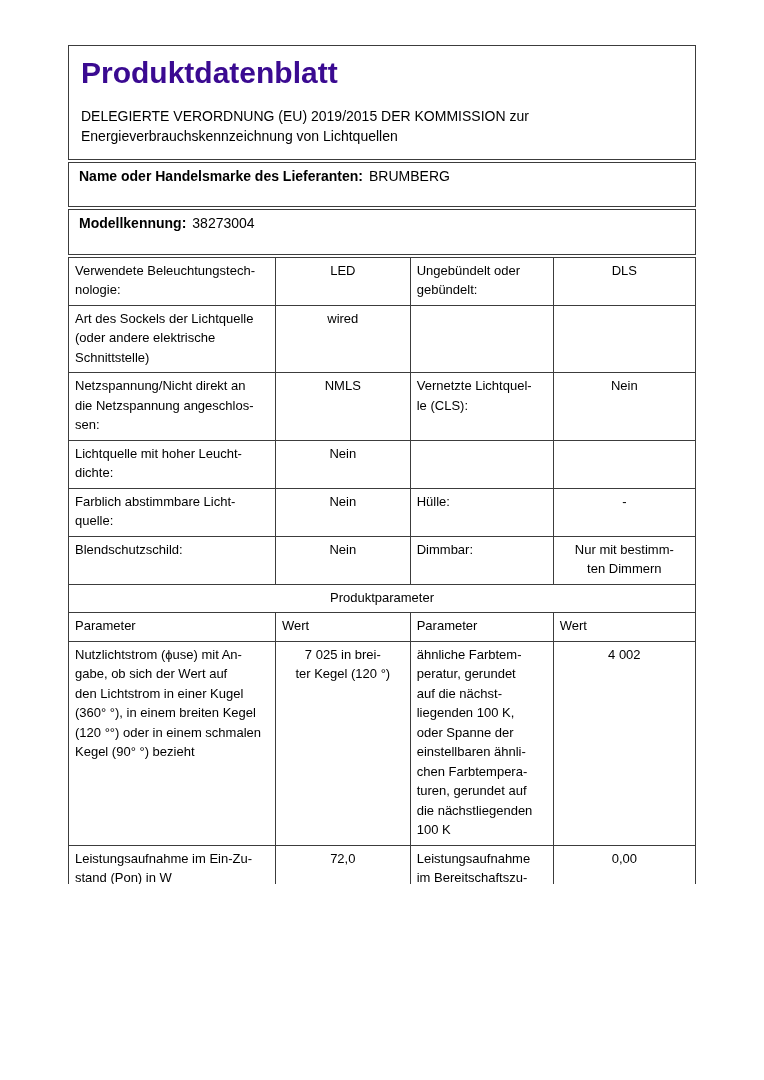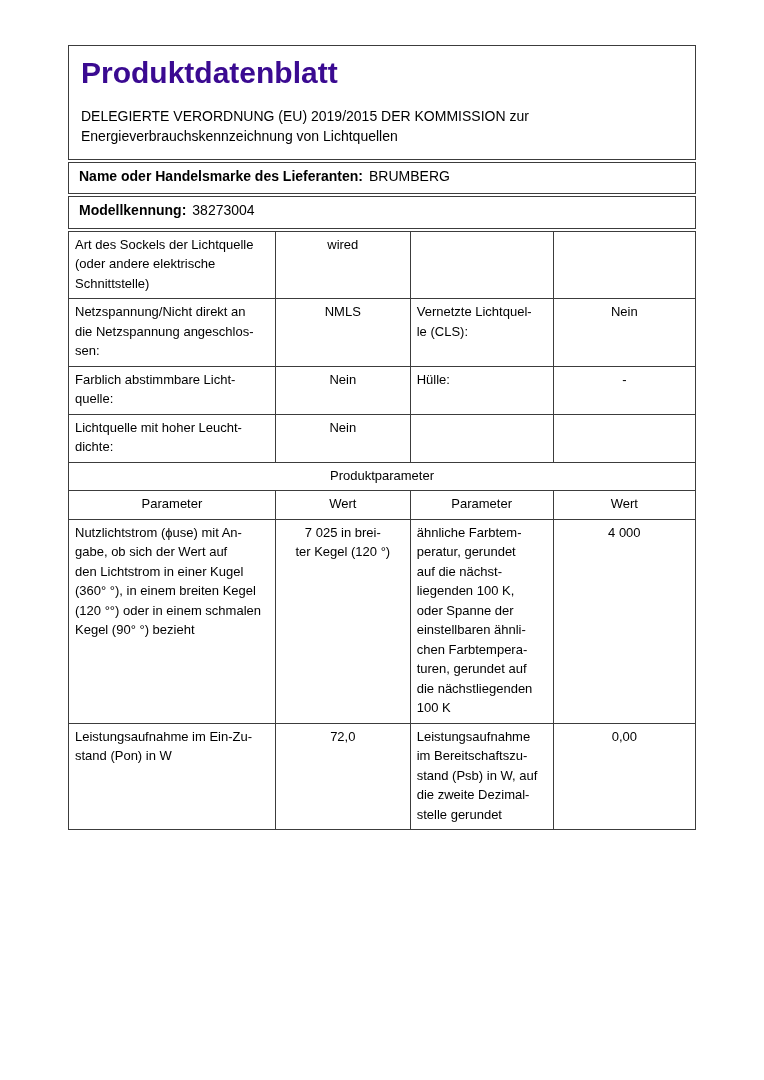--- a/index.html
+++ b/index.html
@@ -18,21 +18,21 @@
   }
   .page {
     position: absolute;
     top: 45px;
     left: 68px;
     width: 628px;
   }
   .box {
     border: 1px solid #3c3c3c;
     margin-bottom: 2px;
-    padding: 4px 10px 7px 10px;
+    padding: 4px 10px 20px 10px;
     font-size: 14px;
     line-height: 1.4;
     box-sizing: border-box;
   }
   .title-box { padding: 6px 12px 12px 12px; }
   h1.doc-title {
     margin: 0 0 12px 0;
     font-size: 30px;
     font-weight: bold;
     color: #3a0a91;
@@ -55,21 +55,21 @@
   }
   table.param-table td {
     border: 1px solid #3c3c3c;
     padding: 3px 6px 5px 6px;
     vertical-align: top;
     overflow: hidden;
   }
   td.lbl-cell { white-space: pre-line; text-align: left; }
   td.val-cell { white-space: pre-line; text-align: center; }
   td.span-cell { text-align: center; font-weight: normal; padding: 2px 6px 3px 6px; }
-  td.hdr-cell { text-align: center; padding: 2px 6px 3px 6px; margin-top: 40px; }
+  td.hdr-cell { text-align: left; padding: 2px 6px 3px 6px; margin-top: 40px; }
 </style>
 </head>
 <body>
 
 <div class="sheet">
   <div class="page">
 
     <div class="box title-box">
       <h1 class="doc-title">Produktdatenblatt</h1>
       <p class="subtitle">DELEGIERTE VERORDNUNG (EU) 2019/2015 DER KOMMISSION zur
@@ -88,49 +88,64 @@
 
     <table class="param-table">
       <colgroup>
         <col style="width:33%">
         <col style="width:21.5%">
         <col style="width:22.8%">
         <col style="width:22.7%">
       </colgroup>
       <tbody>
         <tr>
+          <td class="lbl-cell">Verwendete Beleuchtungstech-
+nologie:</td>
+          <td class="val-cell">LED</td>
+          <td class="lbl-cell">Ungebündelt oder
+gebündelt:</td>
+          <td class="val-cell">DLS</td>
+        </tr>
+        <tr>
           <td class="lbl-cell">Art des Sockels der Lichtquelle
 (oder andere elektrische
 Schnittstelle)</td>
           <td class="val-cell">wired</td>
           <td class="lbl-cell"></td>
           <td class="val-cell"></td>
         </tr>
         <tr>
           <td class="lbl-cell">Netzspannung/Nicht direkt an
 die Netzspannung angeschlos-
 sen:</td>
           <td class="val-cell">NMLS</td>
           <td class="lbl-cell">Vernetzte Lichtquel-
 le (CLS):</td>
           <td class="val-cell">Nein</td>
         </tr>
         <tr>
+          <td class="lbl-cell">Lichtquelle mit hoher Leucht-
+dichte:</td>
+          <td class="val-cell">Nein</td>
+          <td class="lbl-cell"></td>
+          <td class="val-cell"></td>
+        </tr>
+        <tr>
           <td class="lbl-cell">Farblich abstimmbare Licht-
 quelle:</td>
           <td class="val-cell">Nein</td>
           <td class="lbl-cell">Hülle:</td>
           <td class="val-cell">-</td>
         </tr>
         <tr>
-          <td class="lbl-cell">Lichtquelle mit hoher Leucht-
-dichte:</td>
+          <td class="lbl-cell">Blendschutzschild:</td>
           <td class="val-cell">Nein</td>
-          <td class="lbl-cell"></td>
-          <td class="val-cell"></td>
+          <td class="lbl-cell">Dimmbar:</td>
+          <td class="val-cell">Nur mit bestimm-
+ten Dimmern</td>
         </tr>
         <tr>
           <td class="span-cell" colspan="4">Produktparameter</td>
         </tr>
         <tr>
           <td class="hdr-cell">Parameter</td>
           <td class="hdr-cell">Wert</td>
           <td class="hdr-cell">Parameter</td>
           <td class="hdr-cell">Wert</td>
         </tr>
@@ -146,21 +161,21 @@
           <td class="lbl-cell">ähnliche Farbtem-
 peratur, gerundet
 auf die nächst-
 liegenden 100 K,
 oder Spanne der
 einstellbaren ähnli-
 chen Farbtempera-
 turen, gerundet auf
 die nächstliegenden
 100 K</td>
-          <td class="val-cell">4 000</td>
+          <td class="val-cell">4 002</td>
         </tr>
         <tr>
           <td class="lbl-cell">Leistungsaufnahme im Ein-Zu-
 stand (Pon) in W</td>
           <td class="val-cell">72,0</td>
           <td class="lbl-cell">Leistungsaufnahme
 im Bereitschaftszu-
 stand (Psb) in W, auf
 die zweite Dezimal-
 stelle gerundet</td>

